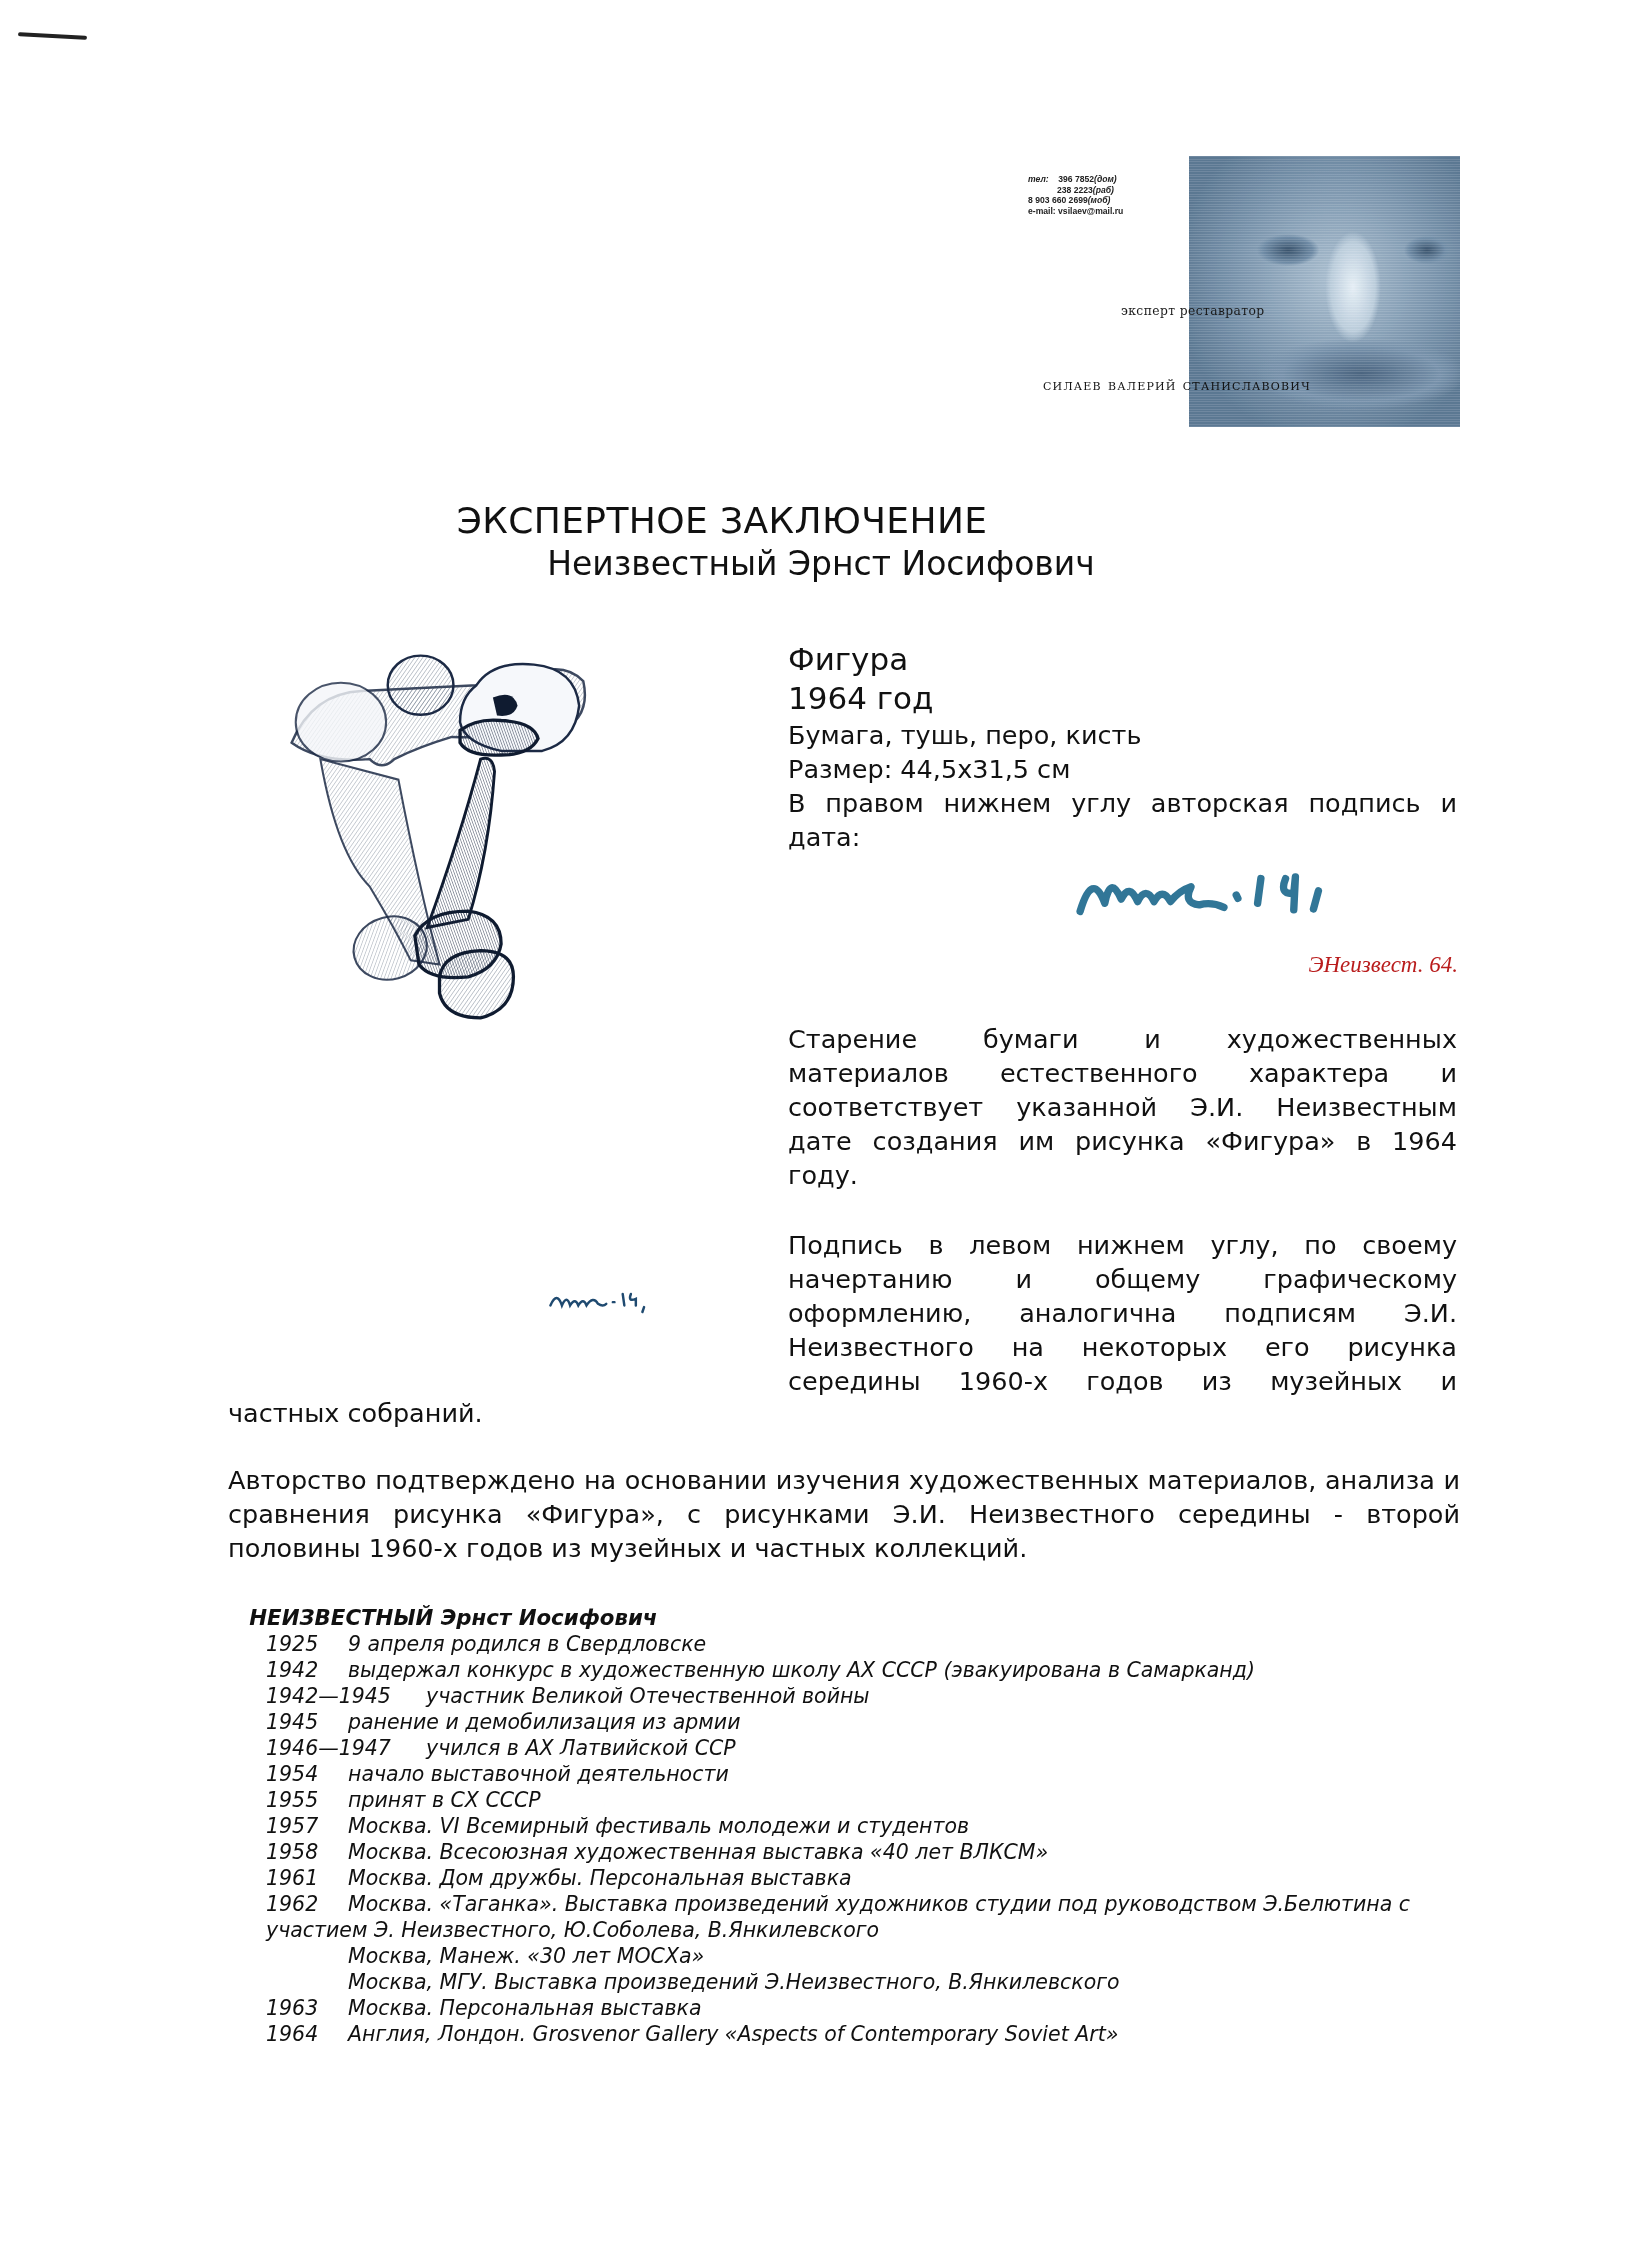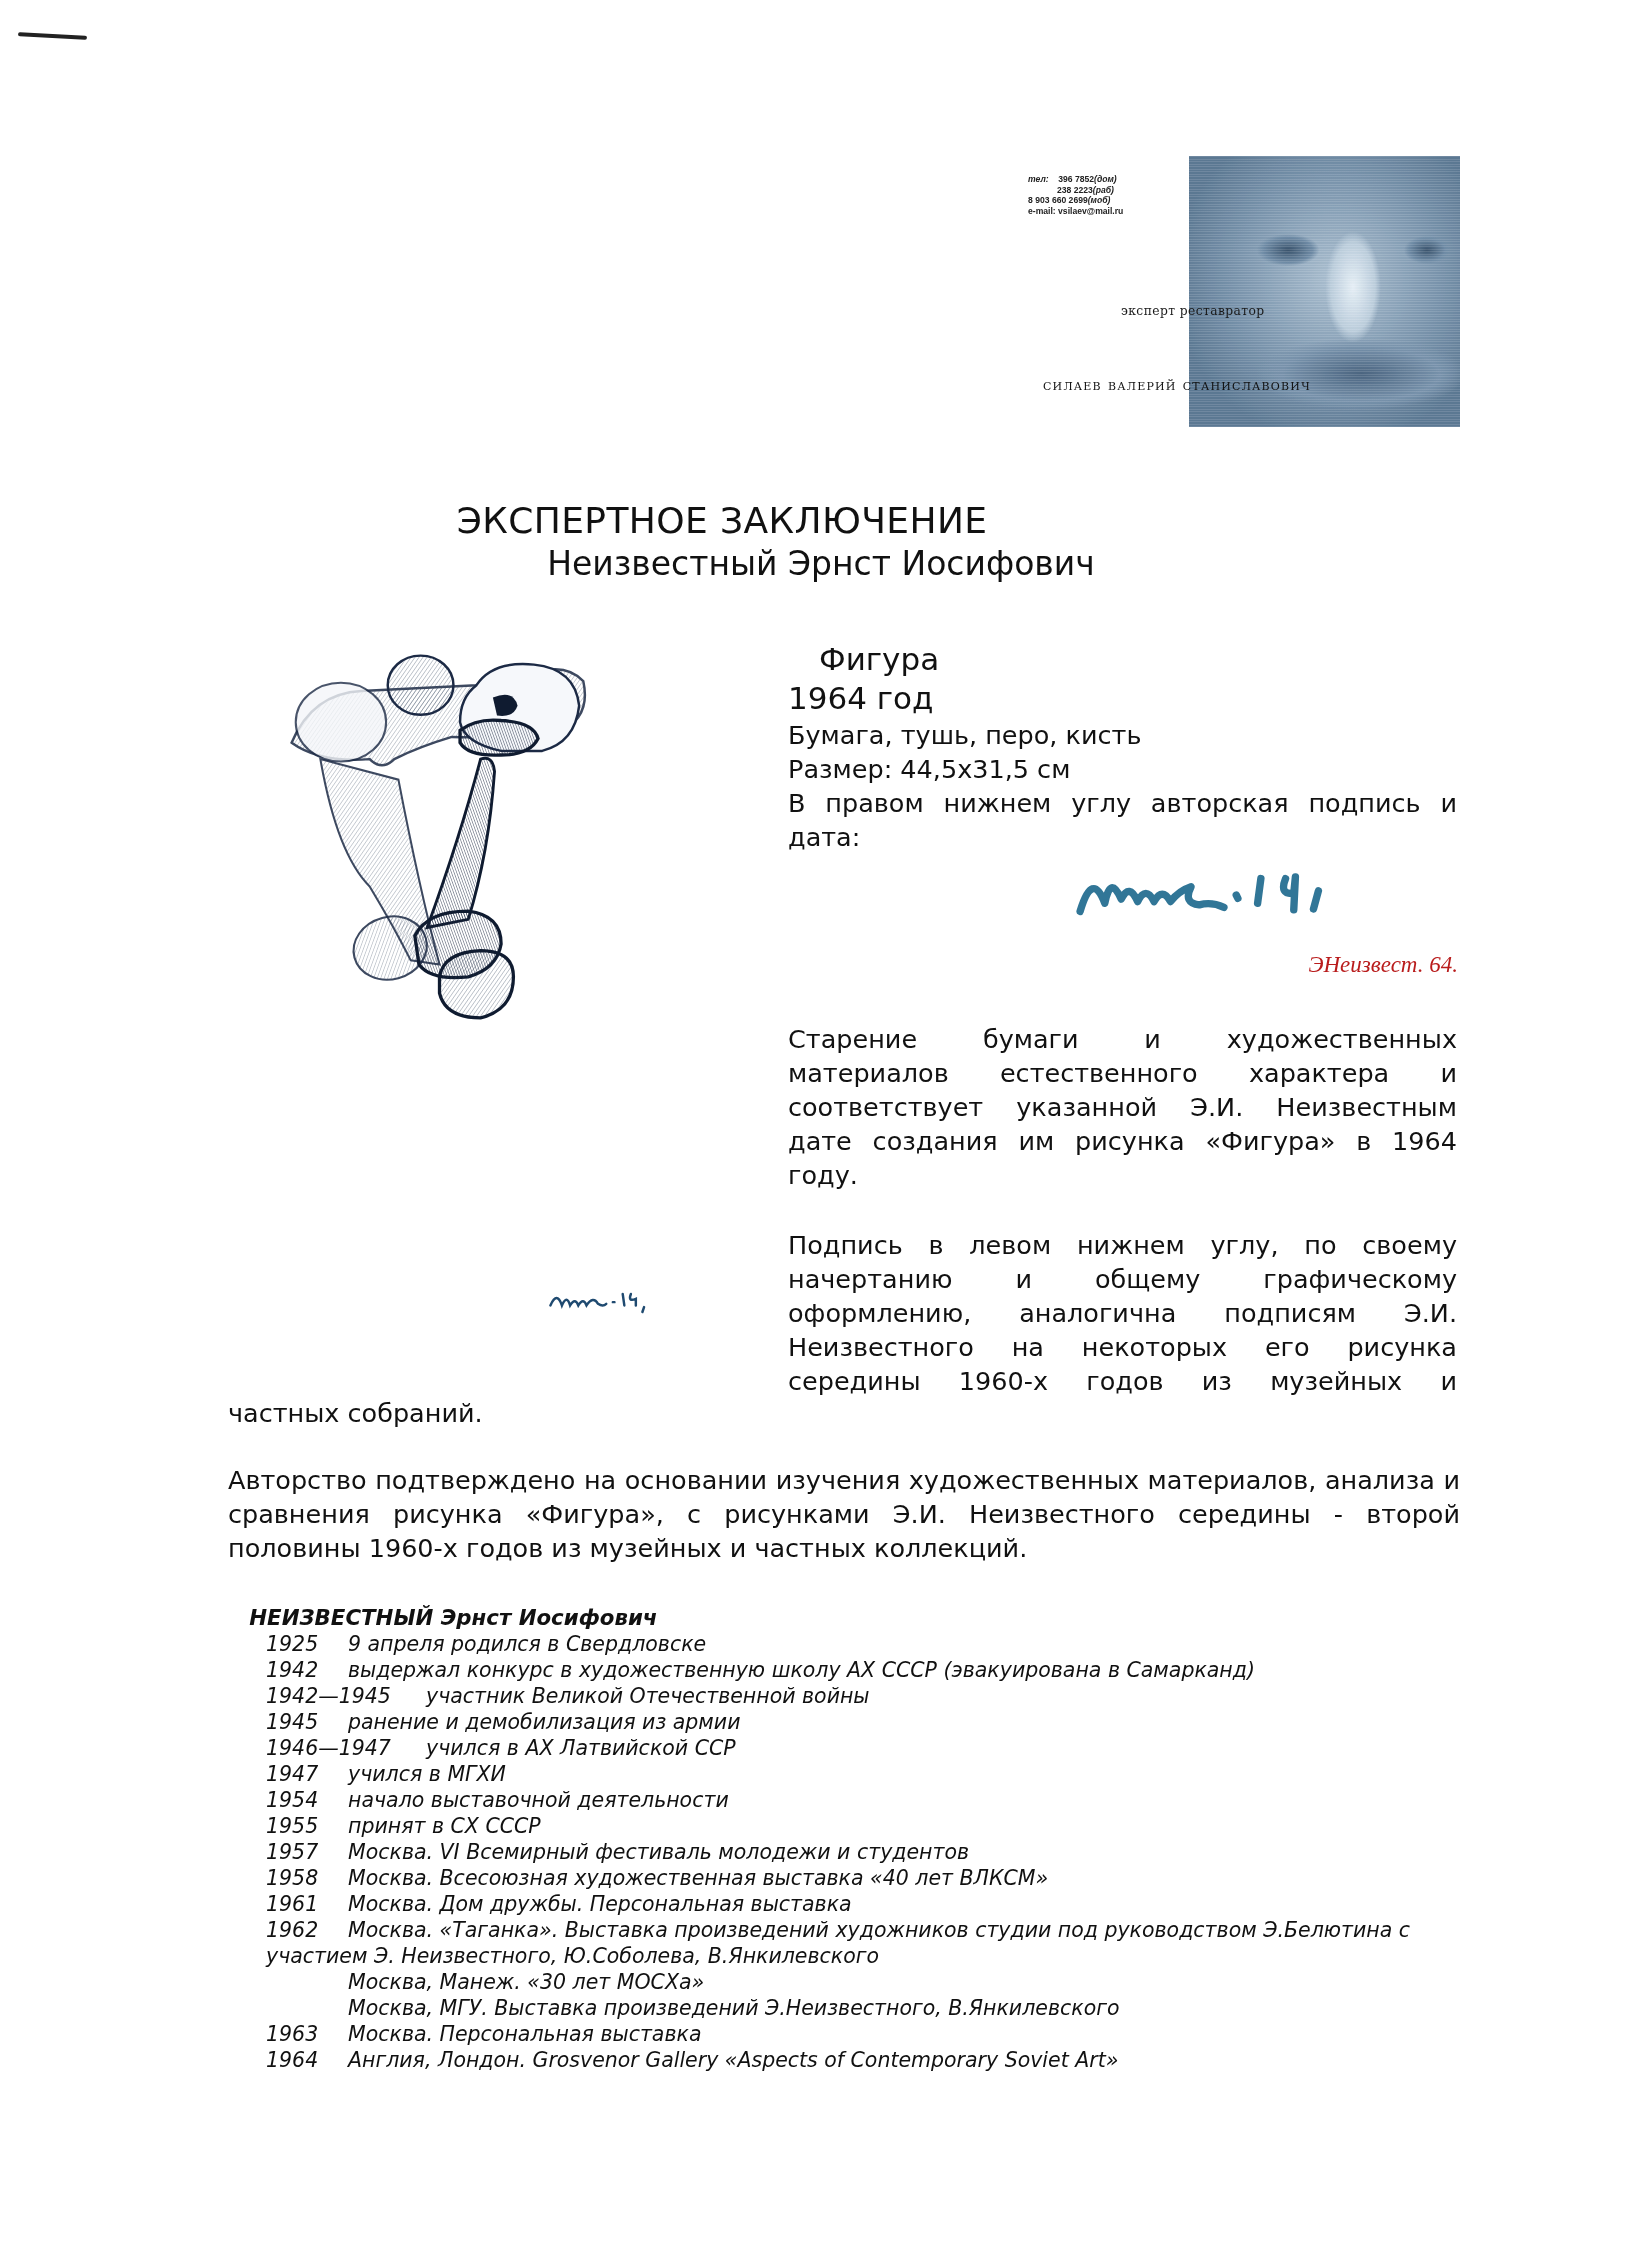--- a/index.html
+++ b/index.html
@@ -31,21 +31,21 @@
   
   .doc-title { left: 0; width: 1444px; top: 480px; text-align: center; font-size: 36px; font-family: "DejaVu Sans", sans-serif; font-weight: normal; letter-spacing: 0.4px; margin-top: 20px; }
   .doc-subtitle { left: 0; width: 1642px; top: 544px; text-align: center; font-size: 33px; font-family: "DejaVu Sans", sans-serif; }
 
   
   .artwork { left: 230px; top: 640px; width: 534px; height: 764px; }
   .artwork svg { width: 100%; height: 100%; }
 
   
   .info { left: 788px; top: 640px; width: 669px; font-size: 30px; line-height: 37px; font-family: "DejaVu Sans", sans-serif; }
-  .info .work-title { font-size: 31px; line-height: 39px; margin-left: 31px; }
+  .info .work-title { font-size: 31px; line-height: 39px; }
   .info .work-year { font-size: 31px; line-height: 39px; }
   .info .line { display: block; font-size: 25.5px; line-height: 34px; }
   .info .justify { text-align: justify; text-align-last: left; font-size: 25.5px; line-height: 34px; }
 
   .signature { left: 1076px; top: 862px; width: 378px; height: 66px; }
   .signature-caption { left: 1150px; top: 952px; width: 308px; text-align: right; font-family: "Liberation Serif", serif; font-style: italic; font-size: 23px; color: #b91c1c; }
 
   .para1 { left: 788px; top: 1022px; width: 669px; font-size: 25.5px; line-height: 34px; text-align: justify; text-align-last: left; word-spacing: 1.6px; }
   .para2-right { left: 788px; top: 1228px; width: 669px; font-size: 25.5px; line-height: 34px; text-align: justify; text-align-last: justify; word-spacing: 1.6px; }
   .para2-tail { left: 228px; top: 1396px; font-size: 25.5px; line-height: 34px; }
@@ -134,21 +134,20 @@
 <div class="abs para3">Авторство подтверждено на основании изучения художественных материалов, анализа и сравнения рисунка «Фигура», с рисунками Э.И. Неизвестного середины - второй половины 1960-х годов из музейных и частных коллекций.</div>
 
 <div class="abs bio">
   <div class="bio-heading">НЕИЗВЕСТНЫЙ Эрнст Иосифович</div>
   <div id="bio-list">
       <div class="bio-row short"><span class="bio-year">1925</span><span>9 апреля родился в Свердловске</span></div>
       <div class="bio-row short"><span class="bio-year">1942</span><span>выдержал конкурс в художественную школу АХ СССР (эвакуирована в Самарканд)</span></div>
       <div class="bio-row range"><span class="bio-year">1942—1945</span><span>участник Великой Отечественной войны</span></div>
       <div class="bio-row short"><span class="bio-year">1945</span><span>ранение и демобилизация из армии</span></div>
       <div class="bio-row range"><span class="bio-year">1946—1947</span><span>учился в АХ Латвийской ССР</span></div>
-      <div class="bio-row short"><span class="bio-year">1947</span><span>учился в МГХИ</span></div>
       <div class="bio-row short"><span class="bio-year">1954</span><span>начало выставочной деятельности</span></div>
       <div class="bio-row short"><span class="bio-year">1955</span><span>принят в СХ СССР</span></div>
       <div class="bio-row short"><span class="bio-year">1957</span><span>Москва. VI Всемирный фестиваль молодежи и студентов</span></div>
       <div class="bio-row short"><span class="bio-year">1958</span><span>Москва.  Всесоюзная художественная выставка «40 лет ВЛКСМ»</span></div>
       <div class="bio-row short"><span class="bio-year">1961</span><span>Москва. Дом дружбы. Персональная выставка</span></div>
       <div class="bio-row short"><span class="bio-year">1962</span><span>Москва. «Таганка».  Выставка произведений художников студии под руководством Э.Белютина с</span></div>
       <div class="bio-row">участием Э. Неизвестного, Ю.Соболева, В.Янкилевского</div>
       <div class="bio-row cont"><span>Москва, Манеж. «30 лет МОСХа»</span></div>
       <div class="bio-row cont"><span>Москва, МГУ. Выставка произведений Э.Неизвестного, В.Янкилевского</span></div>
       <div class="bio-row short"><span class="bio-year">1963</span><span>Москва. Персональная выставка</span></div>

